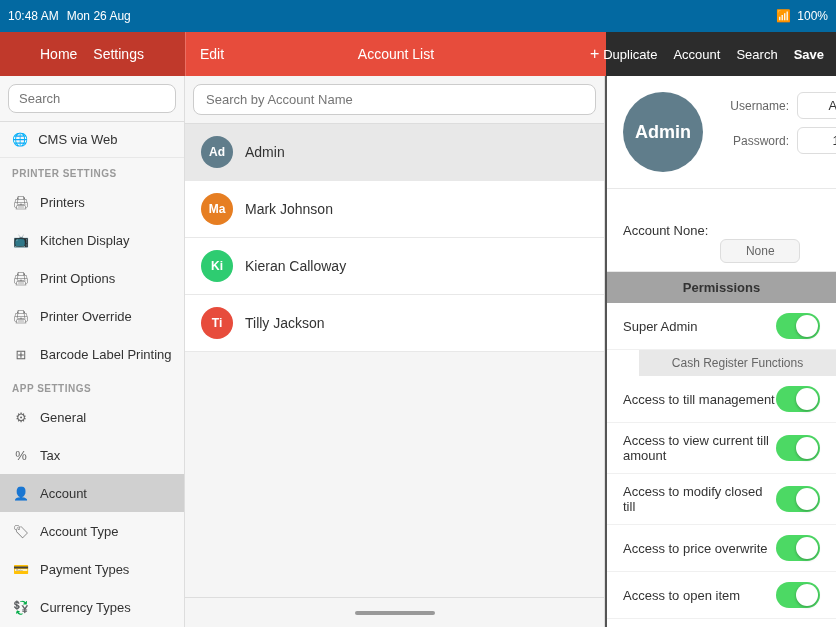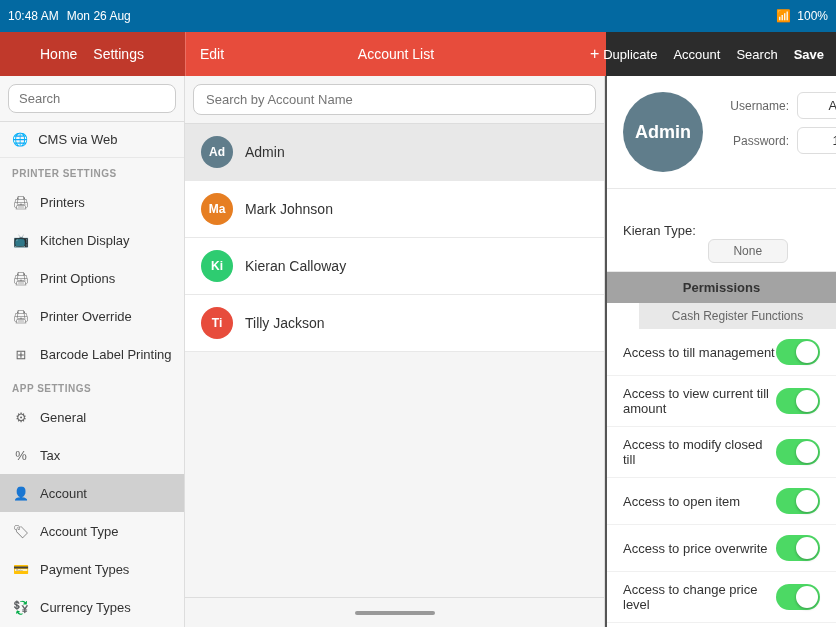--- a/index.html
+++ b/index.html
@@ -422,49 +422,53 @@
           <div class="field-value">Admin</div>
         </div>
         <div class="field-row">
           <span class="field-label">Password:</span>
           <div class="field-value">1234</div>
         </div>
       </div>
     </div>
 
     <div class="account-type-row">
-      <span class="account-type-label">Kieran Type:</span>
+      <span class="account-type-label">Account None:</span>
       <div class="account-type-select">None</div>
     </div>
 
     <div class="permissions-header">Permissions</div>
 
+    <div class="super-admin-row">
+      <span class="permission-label">Super Admin</span>
+      <div class="toggle"></div>
+    </div>
 
     <div class="section-divider">Cash Register Functions</div>
 
     <div class="permission-row">
       <span class="permission-label">Access to till management</span>
       <div class="toggle"></div>
     </div>
     <div class="permission-row">
       <span class="permission-label">Access to view current till amount</span>
       <div class="toggle"></div>
     </div>
     <div class="permission-row">
       <span class="permission-label">Access to modify closed till</span>
       <div class="toggle"></div>
     </div>
     <div class="permission-row">
+      <span class="permission-label">Access to price overwrite</span>
+      <div class="toggle"></div>
+    </div>
+    <div class="permission-row">
       <span class="permission-label">Access to open item</span>
       <div class="toggle"></div>
     </div>
     <div class="permission-row">
-      <span class="permission-label">Access to price overwrite</span>
-      <div class="toggle"></div>
-    </div>
-    <div class="permission-row">
       <span class="permission-label">Access to change price level</span>
       <div class="toggle"></div>
     </div>
 
   </div>
 
 </div>
 
 </body></html>

